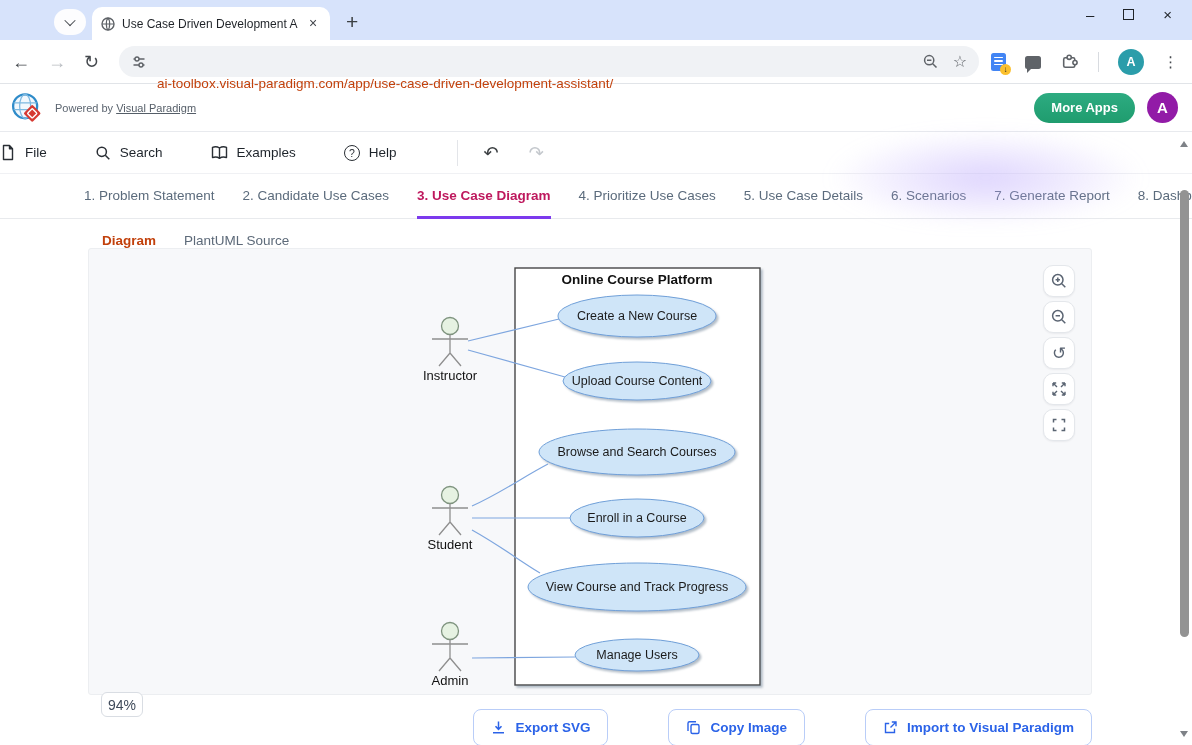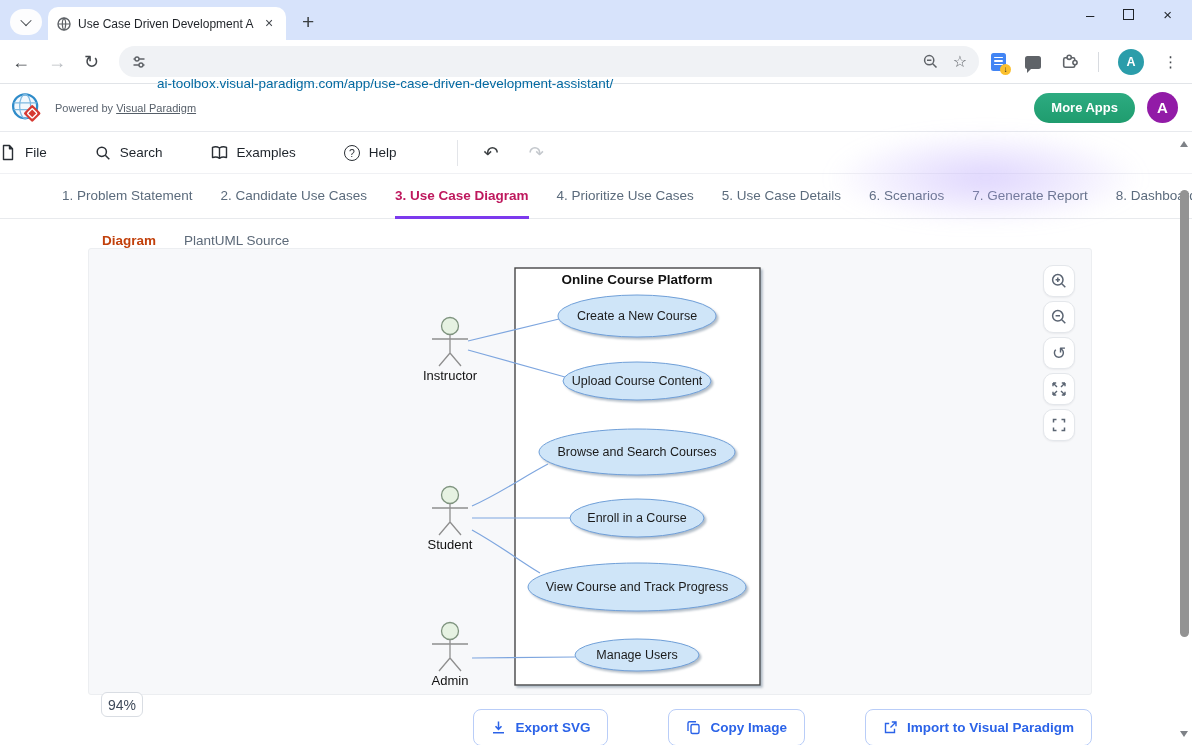--- a/index.html
+++ b/index.html
@@ -2,42 +2,42 @@
 <html><head>
 <meta charset="utf-8">
 <style>
   * { margin:0; padding:0; box-sizing:border-box; }
   html,body { background:#e9ecef; }
   #page {
     position:relative; width:1192px; height:745px; overflow:hidden;
     background:#ffffff; font-family:"Liberation Sans", sans-serif; color:#202124;
   }
   
-  .titlebar { position:relative; height:40px; background:#d7e3fb; display:flex; align-items:flex-end; }
+  .titlebar { position:relative; height:40px; background:#d7e3fb; display:flex; align-items:flex-end;padding-left:44px; }
   .tabsearch { width:32px; height:26px; border-radius:13px; background:#fdfdfe; margin:0 0 5px 10px;
     display:flex; align-items:center; justify-content:center; }
   .chev { width:8px; height:8px; border-right:1.8px solid #474b50; border-bottom:1.8px solid #474b50;
     transform:rotate(45deg) translate(-1px,-1px); }
   .btab { width:238px; height:33px; background:#ffffff; border-radius:10px 10px 0 0; margin-left:6px;
     display:flex; align-items:center; padding:0 8px; }
   .btab-title { flex:1; font-size:12px; color:#1f2328; white-space:nowrap; overflow:hidden; margin:0 6px; }
   .btab-close { width:18px; height:18px; border-radius:50%; text-align:center; line-height:17px;
     font-size:14px; color:#43474d; }
   .newtab { font-size:21px; color:#3c4043; margin:0 0 8px 16px; line-height:1; }
   .winctl { margin-left:auto; display:flex; align-items:center; gap:29px; padding:0 20px 12px 0; align-self:center; }
   .winctl span { font-size:15px; color:#1f2328; line-height:1; }
   .win-max-box { width:11px; height:11px; border:1.4px solid #1f2328; display:inline-block; }
   
   .toolbar { height:44px; background:#ffffff; display:flex; align-items:center; padding:0 14px 0 12px;
     border-bottom:1px solid #e1e4e8; }
   .navbtn { font-size:18px; color:#45494e; margin-right:18px; line-height:1; }
   .navbtn.disabled { color:#b9bdc2; }
   .addressbar { flex:1; height:31px; background:#f0f2f5; border-radius:16px; display:flex; align-items:center;
     padding:0 12px; margin:0 12px 0 2px; }
-  .url { font-size:13.5px; color:#0369a1; margin-left:10px; white-space:nowrap;margin-top:44px; }
+  .url { font-size:13.5px; color:#c2410c; margin-left:10px; white-space:nowrap;margin-top:44px; }
   .pill-spacer { flex:1; }
   .pill-ico { margin-left:14px; display:flex; align-items:center; }
   .star-glyph { font-size:16px; color:#5f6368; }
   .tbicons { display:flex; align-items:center; gap:19px; }
   .docsicon { position:relative; width:15px; height:18px; background:#4285f4; border-radius:2.5px; }
   .docsicon i { position:absolute; left:3px; right:3px; height:1.6px; background:#fff; border-radius:1px; }
   .docsbadge { position:absolute; right:-5px; bottom:-4px; width:11px; height:11px; border-radius:50%;
     background:#fbc02d; color:#202124; font-size:8px; font-weight:bold; text-align:center; line-height:11px; }
   .commenticon { position:relative; width:16px; height:13px; background:#5f6368; border-radius:2.5px; margin-top:2px; }
   .commenticon::after { content:""; position:absolute; left:2px; bottom:-4px; border:4px solid transparent;
@@ -60,21 +60,21 @@
     font-weight:bold; display:flex; align-items:center; justify-content:center; }
   
   .menubar { height:42px; display:flex; align-items:center; border-bottom:1px solid #f0f1f4; background:#fff; }
   .menu-item { display:flex; align-items:center; gap:9px; margin-right:48px; font-size:13.5px; color:#1e242b; }
   .helpcirc { width:16px; height:16px; border:1.4px solid #2a2f35; border-radius:50%; font-size:10.5px;
     display:flex; align-items:center; justify-content:center; color:#2a2f35; }
   .menu-div { width:1px; height:26px; background:#e3e5e9; margin:0 26px 0 12px; }
   .undo { font-size:18px; color:#3c4043; margin-right:30px; }
   .redo { font-size:18px; color:#c4c8cd; }
   
-  .steps { display:flex; align-items:stretch; gap:28px; padding-left:62px; border-bottom:1px solid #e8eaed;
+  .steps { display:flex; align-items:stretch; gap:28px; padding-left:84px; border-bottom:1px solid #e8eaed;
     height:45px; background:#fff; font-size:13.5px; color:#5b6b7c; }
   .step { display:flex; align-items:center; border-bottom:3px solid transparent; margin-bottom:-1px; white-space:nowrap; }
   .step.active { color:#be185d; border-bottom-color:#7c3aed; font-weight:bold; }
   
   .subtabs { display:flex; margin-left:88px; padding-top:8px; font-size:13.5px; }
   .subtab { padding:6px 14px 8px; color:#5d6a79; border-bottom:2.5px solid transparent; }
   .subtab.active { color:#c2410c; border-bottom-color:#2f6bdb; font-weight:bold; }
   
   .panel { position:absolute; left:88px; top:248px; width:1004px; height:447px; background:#f7f8fa;
     border:1px solid #eceef1; border-radius:3px; }

